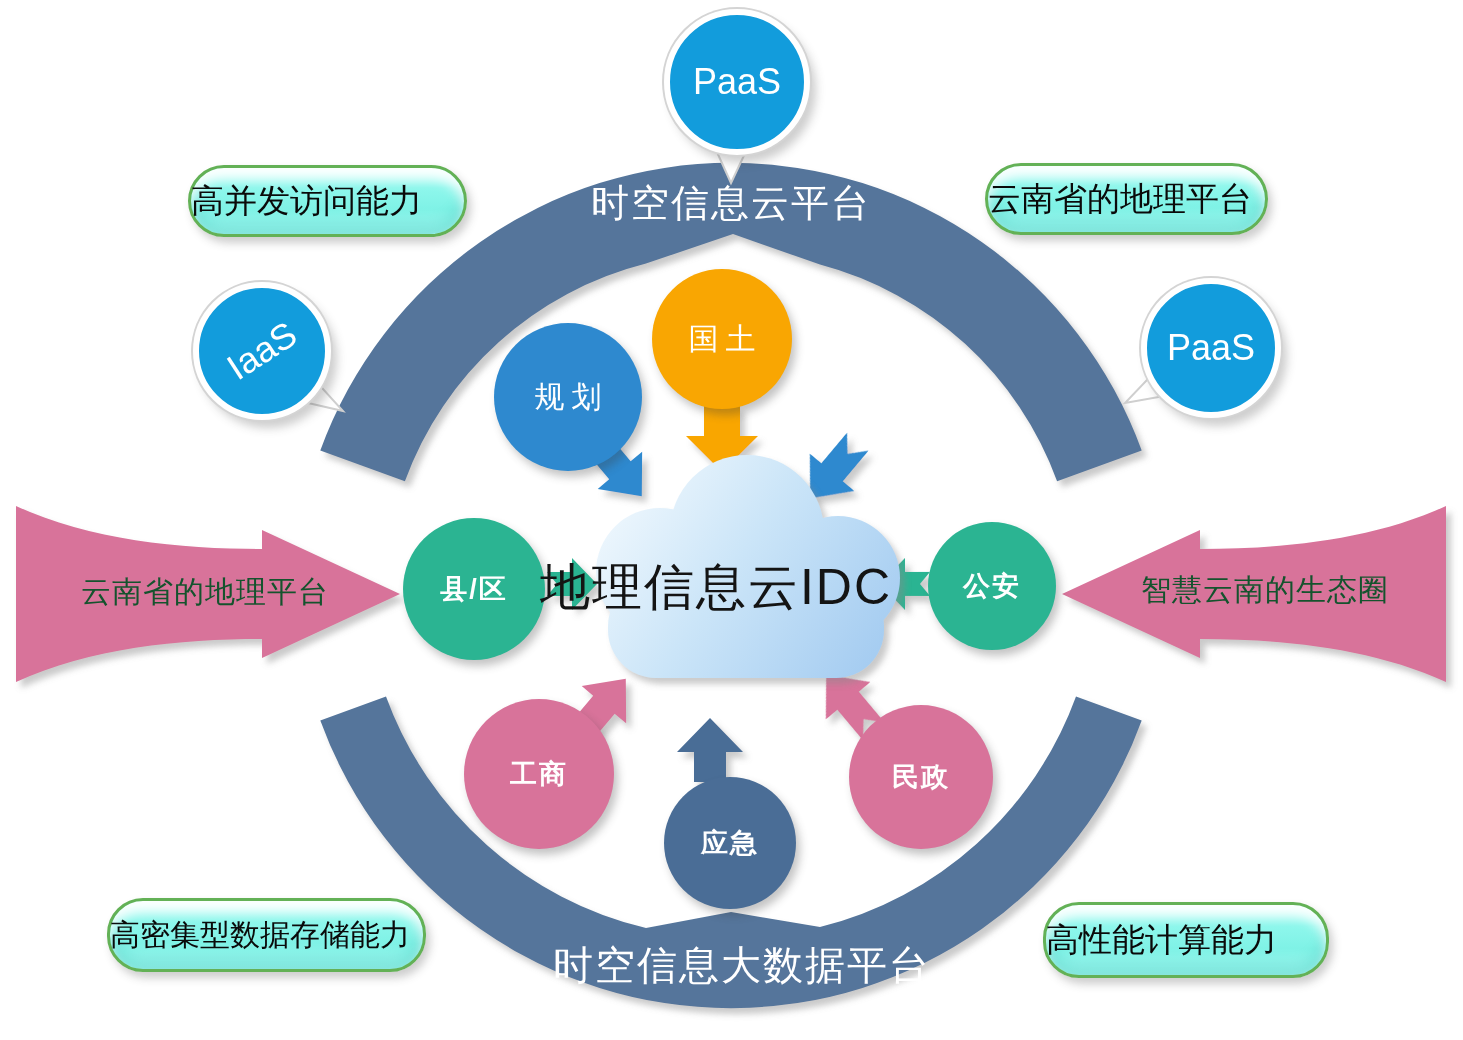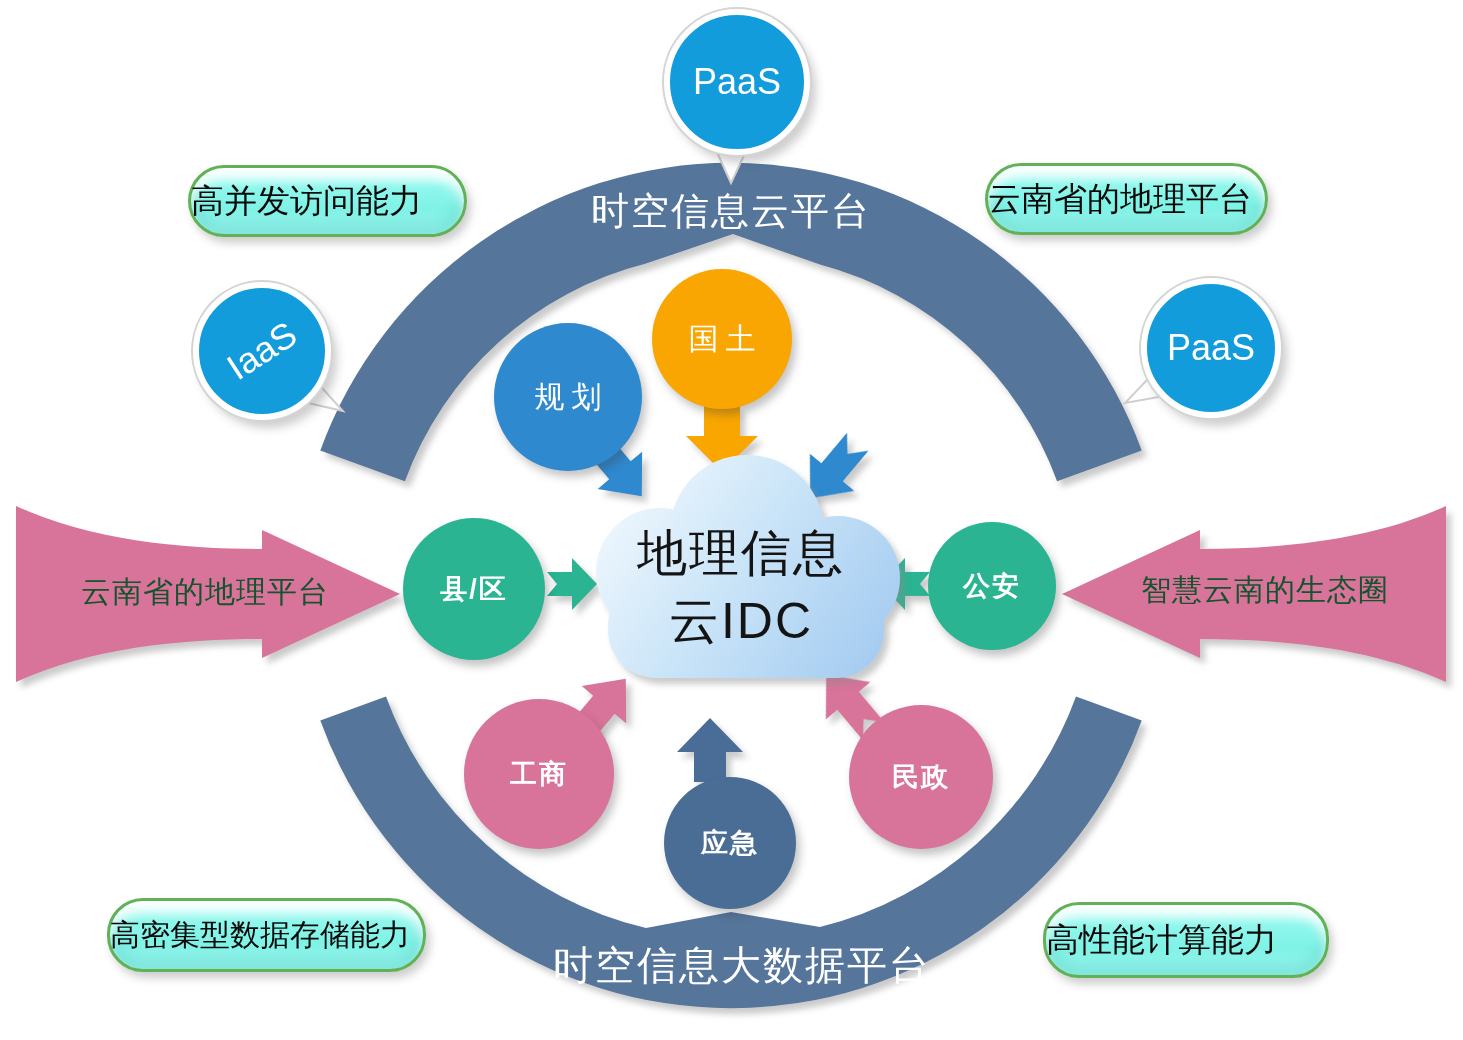--- a/index.html
+++ b/index.html
@@ -134,32 +134,32 @@
   <div class="pill" style="left:985px;top:163px;width:277px;height:66px;">
     <span>云南省的地理平台</span>
   </div>
   <div class="pill small-text" style="left:107px;top:898px;width:313px;height:68px;">
     <span>高密集型数据存储能力</span>
   </div>
   <div class="pill" style="left:1043px;top:902px;width:280px;height:70px;">
     <span>高性能计算能力</span>
   </div>
 
-  <div class="free-label arc-text" style="left:431px;top:180px;width:600px;height:46px;margin-top:8px;">
+  <div class="free-label arc-text" style="left:431px;top:180px;width:600px;height:46px;">
     <span>时空信息云平台</span>
   </div>
   <div class="free-label arc-text bottom" style="left:442px;top:940px;width:600px;height:50px;">
     <span>时空信息大数据平台</span>
   </div>
 
   <div class="free-label arrow-text" style="left:40px;top:568px;width:330px;height:48px;">
     <span>云南省的地理平台</span>
   </div>
   <div class="free-label arrow-text" style="left:1105px;top:566px;width:320px;height:48px;">
     <span>智慧云南的生态圈</span>
   </div>
 
-  <div class="free-label cloud-text" style="left:561px;top:512px;width:360px;height:150px;flex-direction:column;align-items:center;">
+  <div class="free-label cloud-text" style="left:536px;top:512px;width:360px;height:150px;flex-direction:row;align-items:center;">
     <span>地理信息</span>
     <span>云IDC</span>
   </div>
 
 </div>
 
 </body></html>

